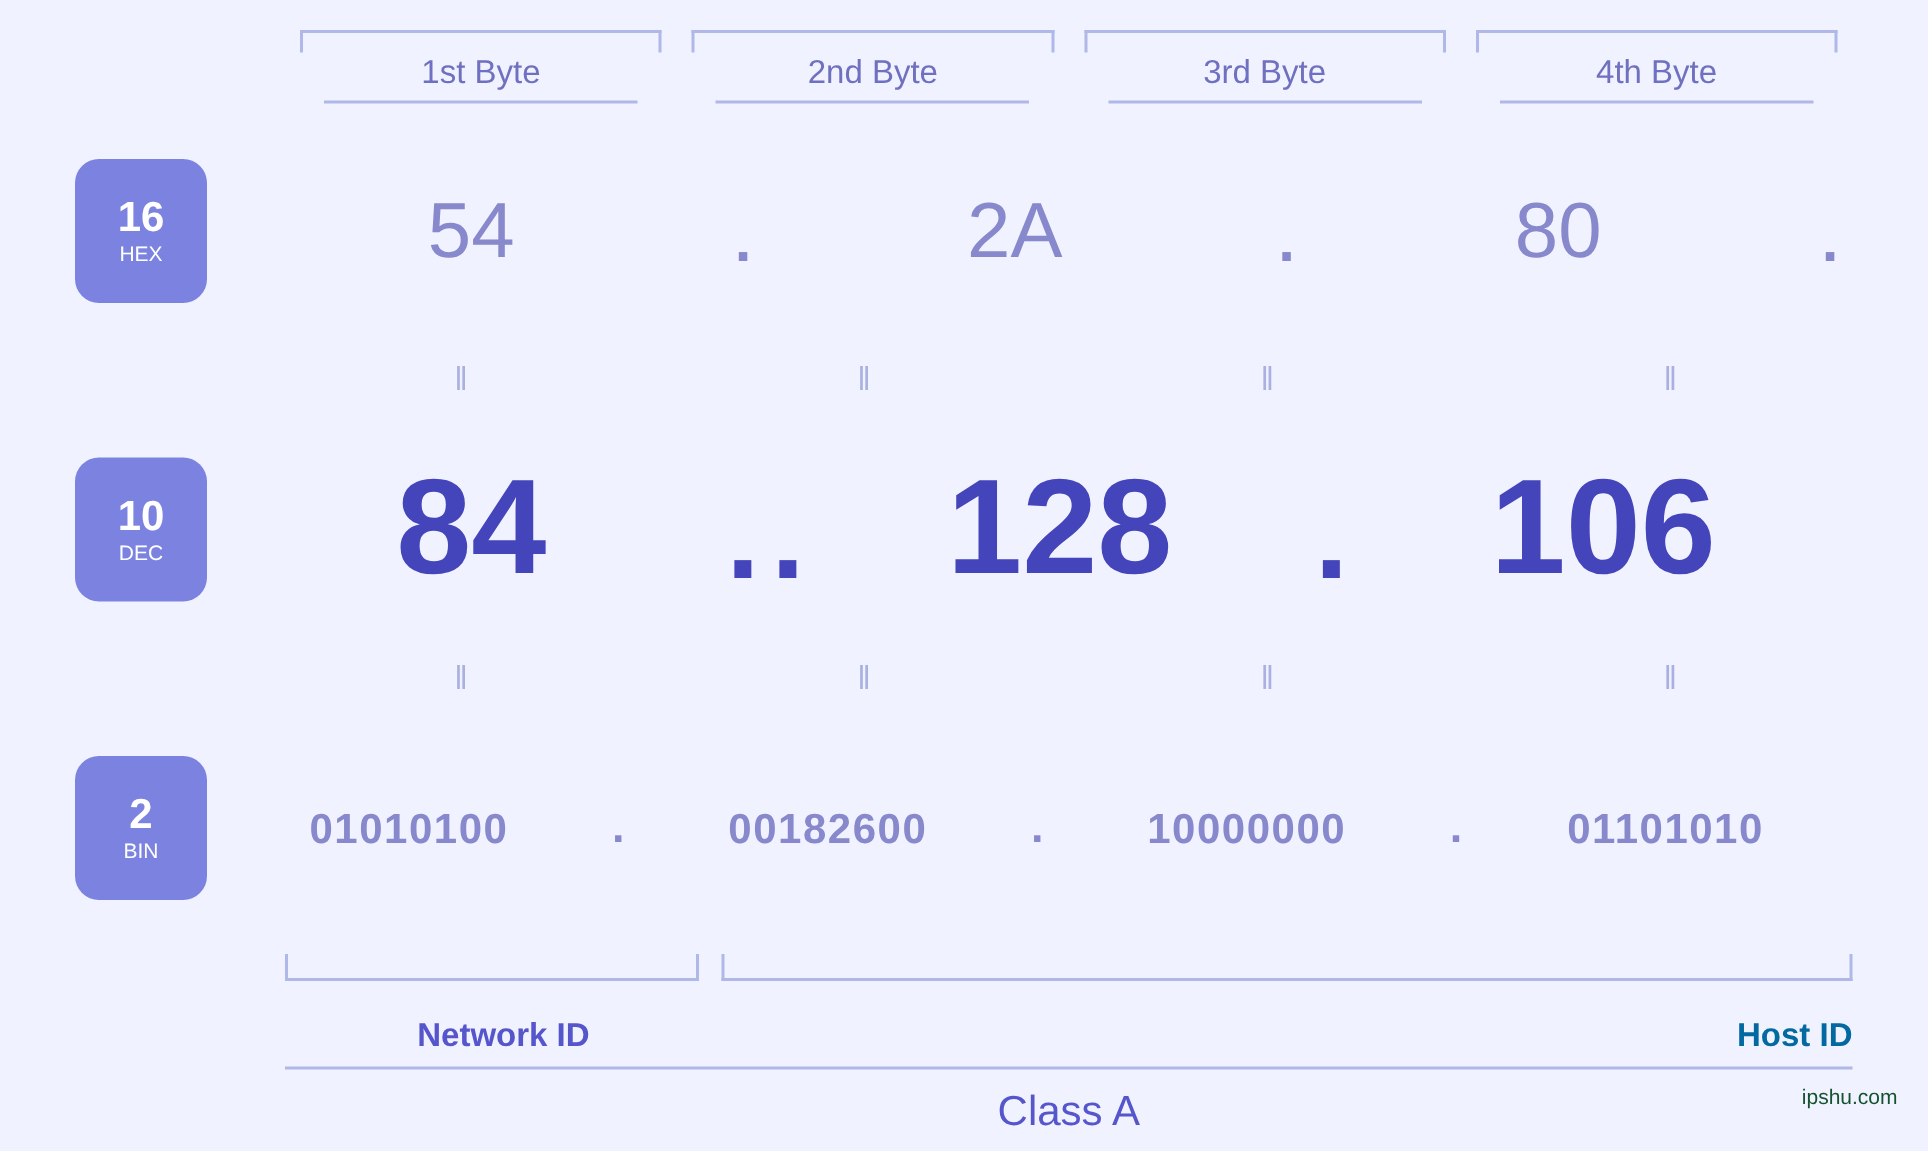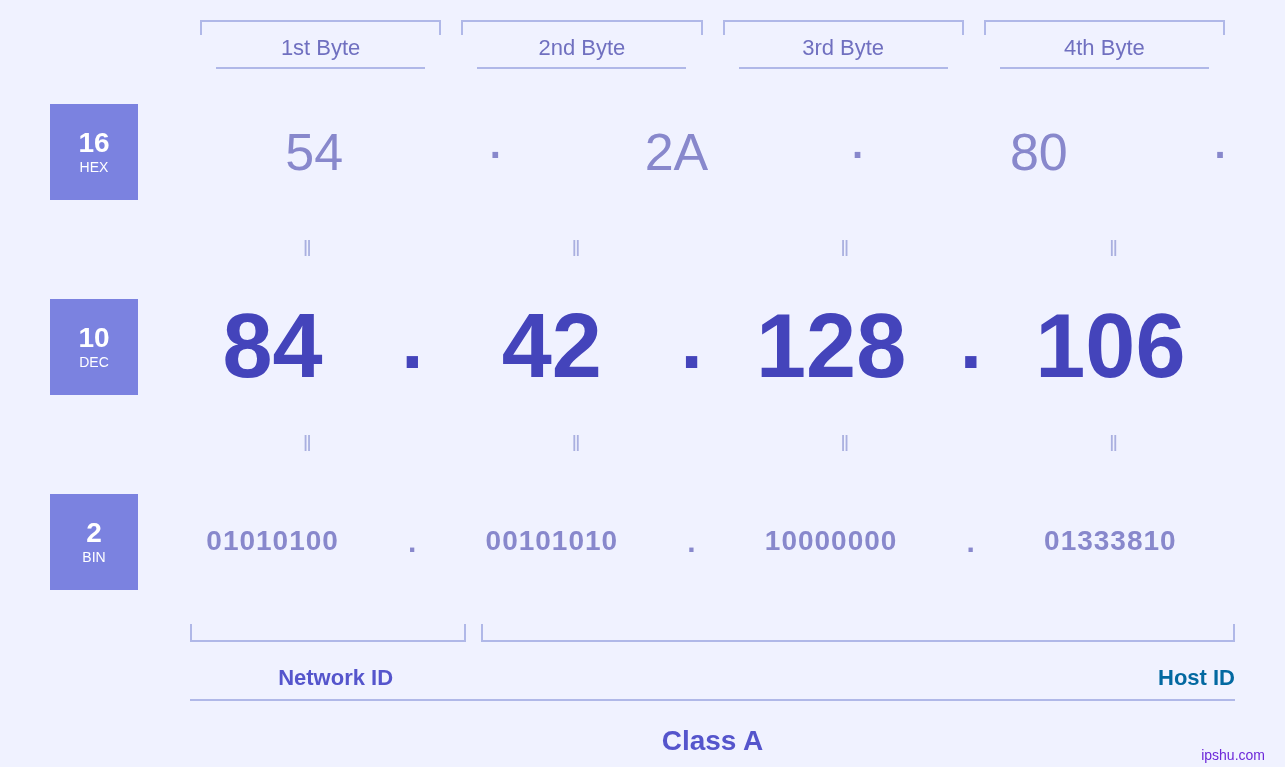--- a/index.html
+++ b/index.html
@@ -51,21 +51,21 @@
     .data-row {
       display: flex;
       align-items: center;
       flex: 1;
     }
 
     .base-badge {
       width: 88px;
       height: 96px;
       background: #7b82e0;
-      border-radius: 0;
+      border-radius: 16px;
       display: flex;
       flex-direction: column;
       align-items: center;
       justify-content: center;
       color: white;
       flex-shrink: 0;
       margin-right: 10px;
     }
 
     .base-badge .base-num {
@@ -75,21 +75,21 @@
     }
 
     .base-badge .base-label {
       font-size: 14px;
       font-weight: normal;
     }
 
     .values-area {
       flex: 1;
       display: flex;
-      align-items: flex-start;
+      align-items: flex-end;
     }
 
     .byte-value {
       flex: 1;
       text-align: center;
     }
 
     .byte-value.hex {
       color: #8888cc;
       font-size: 52px;
@@ -211,33 +211,33 @@
     }
 
     
     .class-section {
       margin-left: 140px;
       margin-top: 8px;
     }
 
     .class-line {
       border-top: 2px solid #b0b8e8;
-      padding-top: 24px;
+      padding-top: 12px;
       text-align: center;
       color: #5555cc;
       font-size: 28px;
-      font-weight: bold;
+      font-weight: normal;
     }
 
     
     .watermark {
       position: absolute;
-      bottom: 4px;
+      bottom: 28px;
       right: 20px;
-      color: #6d28d9;
+      color: #14532d;
       font-size: 14px;
     }
 
     
     .byte-top-brackets {
       display: flex;
       margin-left: 140px;
       height: 15px;
     }
 
@@ -294,21 +294,20 @@
   </div>
 
   <div class="data-row">
     <div class="base-badge">
       <span class="base-num">10</span>
       <span class="base-label">DEC</span>
     </div>
     <div class="values-area">
       <div class="byte-value dec">84</div>
       <div class="dot dec">.</div>
-      <div class="byte-value dec">42</div>
       <div class="dot dec">.</div>
       <div class="byte-value dec">128</div>
       <div class="dot dec">.</div>
       <div class="byte-value dec">106</div>
     </div>
   </div>
 
   <div class="equals-row">
     <div class="equals-cell">‖</div>
     <div class="equals-dot-spacer"></div>
@@ -320,25 +319,25 @@
   </div>
 
   <div class="data-row">
     <div class="base-badge">
       <span class="base-num">2</span>
       <span class="base-label">BIN</span>
     </div>
     <div class="values-area">
       <div class="byte-value bin">01010100</div>
       <div class="dot bin">.</div>
-      <div class="byte-value bin">00101010</div>
+      <div class="byte-value bin">00182600</div>
       <div class="dot bin">.</div>
       <div class="byte-value bin">10000000</div>
       <div class="dot bin">.</div>
-      <div class="byte-value bin">01333810</div>
+      <div class="byte-value bin">01101010</div>
     </div>
   </div>
 
   <div class="id-section">
     <div class="id-bracket-row">
       <div class="network-bracket"></div>
       <div class="host-bracket"></div>
     </div>
     <div class="id-label-row">
       <div class="network-id-label">Network ID</div>

